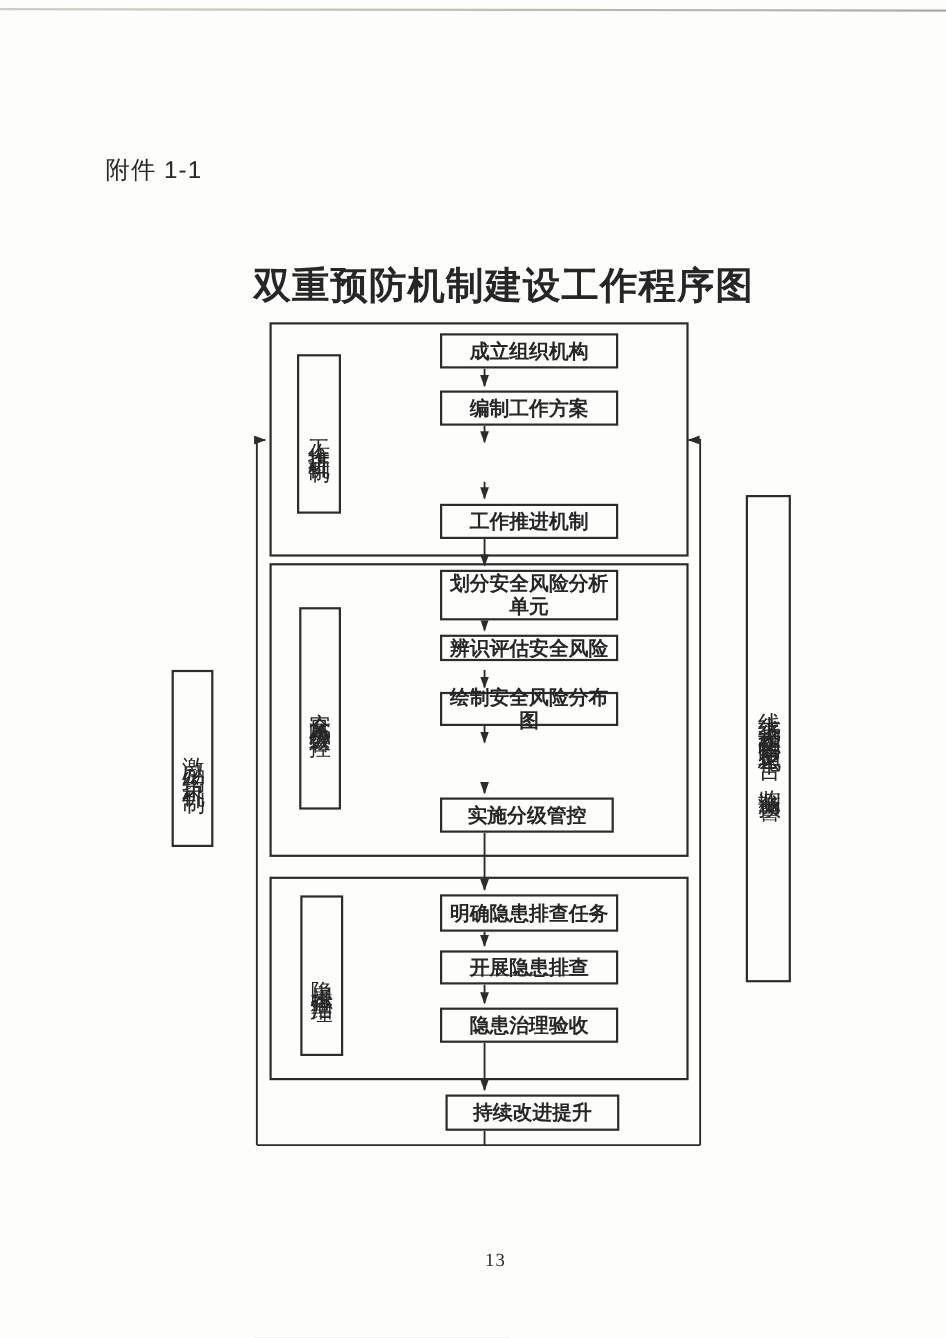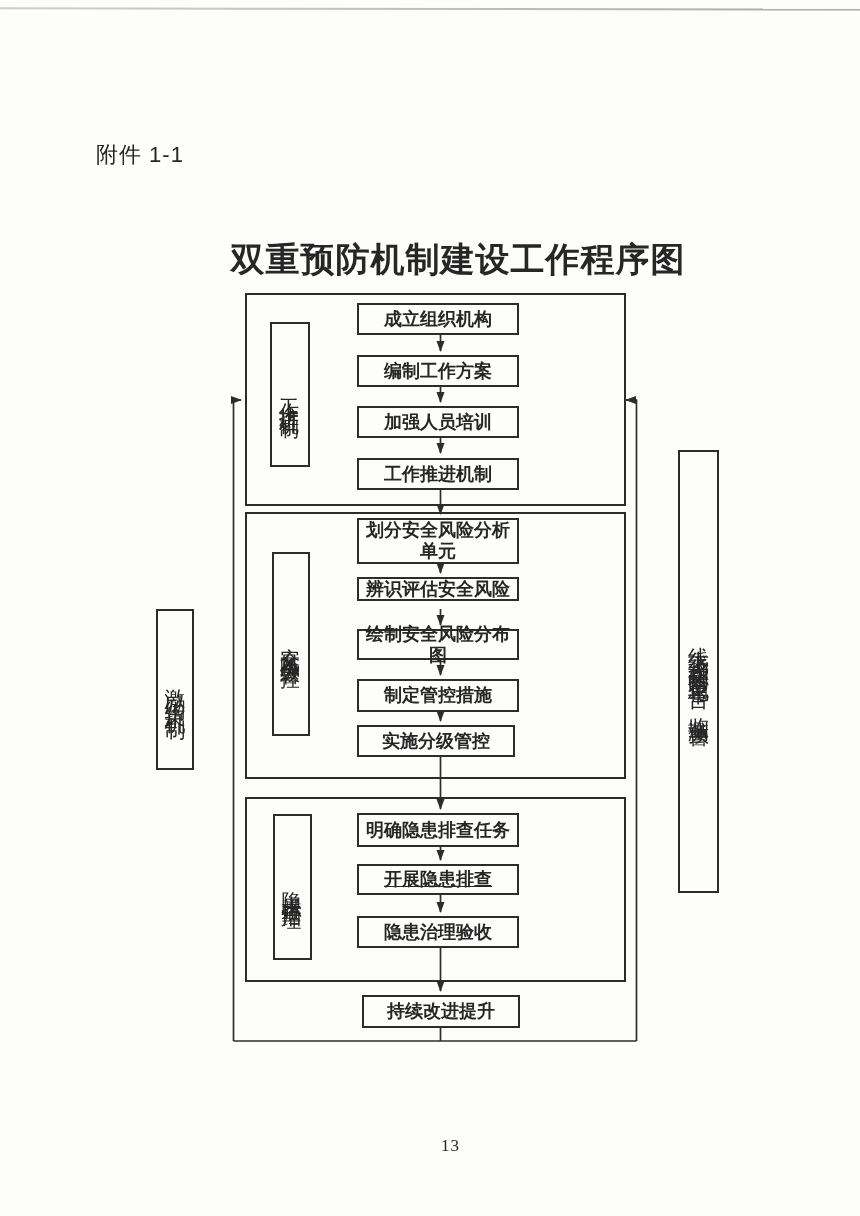--- a/index.html
+++ b/index.html
@@ -21,20 +21,21 @@
     position:absolute;left:0;right:0;top:237px;text-align:center;
     font-family:"Liberation Serif",serif;font-weight:bold;
     font-size:34px;letter-spacing:1px;padding-left:10px;white-space:nowrap;
   }
   .outline{position:absolute;border:2px solid #2c2c2c;background:transparent;}
   .step{
     position:absolute;border:2px solid #2c2c2c;background:#fdfdfb;
     display:flex;align-items:center;justify-content:center;text-align:center;
     font-weight:bold;font-size:18px;line-height:21px;box-sizing:border-box;
     padding:0 2px;
+    margin-left:43px;
   }
   .vlabel{
     position:absolute;border:2px solid #2c2c2c;background:#fdfdfb;
     display:flex;align-items:center;justify-content:center;
     writing-mode:vertical-rl;text-orientation:upright;
     box-sizing:border-box;white-space:nowrap;
   }
   .connectors{position:absolute;left:0;top:0;pointer-events:none;}
   .pagenum{
     position:absolute;left:441px;top:1136px;
@@ -84,27 +85,25 @@
 
   <div class="vlabel" style="left:270px;top:322px;width:40px;height:145px;font-size:20px;letter-spacing:4px;">工作推进机制</div>
   <div class="vlabel" style="left:272px;top:552px;width:38px;height:184px;font-size:20px;letter-spacing:3px;">安全风险分级管控</div>
   <div class="vlabel" style="left:273px;top:814px;width:39px;height:146px;font-size:20px;letter-spacing:4px;">隐患排查治理</div>
 
   <div class="vlabel" style="left:156px;top:609px;width:38px;height:161px;font-size:21px;letter-spacing:6px;">激励约束机制</div>
   <div class="vlabel" style="left:678px;top:450px;width:41px;height:443px;font-size:21px;letter-spacing:3.5px;">线上线下相融合的信息化平台、监测预警</div>
 
   <div class="step" style="left:357px;top:303px;width:162px;height:32px;">成立组织机构</div>
   <div class="step" style="left:357px;top:355px;width:162px;height:32px;">编制工作方案</div>
-  <div class="step" style="left:357px;top:406px;width:162px;height:32px;">加强人员培训</div>
   <div class="step" style="left:357px;top:458px;width:162px;height:32px;">工作推进机制</div>
 
   <div class="step" style="left:357px;top:518px;width:162px;height:46px;">划分安全风险分析单元</div>
   <div class="step" style="left:357px;top:577px;width:162px;height:24px;">辨识评估安全风险</div>
   <div class="step" style="left:357px;top:629px;width:162px;height:31px;">绘制安全风险分布图</div>
-  <div class="step" style="left:357px;top:679px;width:162px;height:33px;">制定管控措施</div>
   <div class="step" style="left:357px;top:725px;width:158px;height:32px;">实施分级管控</div>
 
   <div class="step" style="left:357px;top:813px;width:162px;height:34px;">明确隐患排查任务</div>
   <div class="step" style="left:357px;top:864px;width:162px;height:31px;text-decoration:underline;">开展隐患排查</div>
   <div class="step" style="left:357px;top:916px;width:162px;height:32px;">隐患治理验收</div>
 
   <div class="step" style="left:362px;top:995px;width:158px;height:33px;">持续改进提升</div>
 
   <div class="pagenum">13</div>
 

